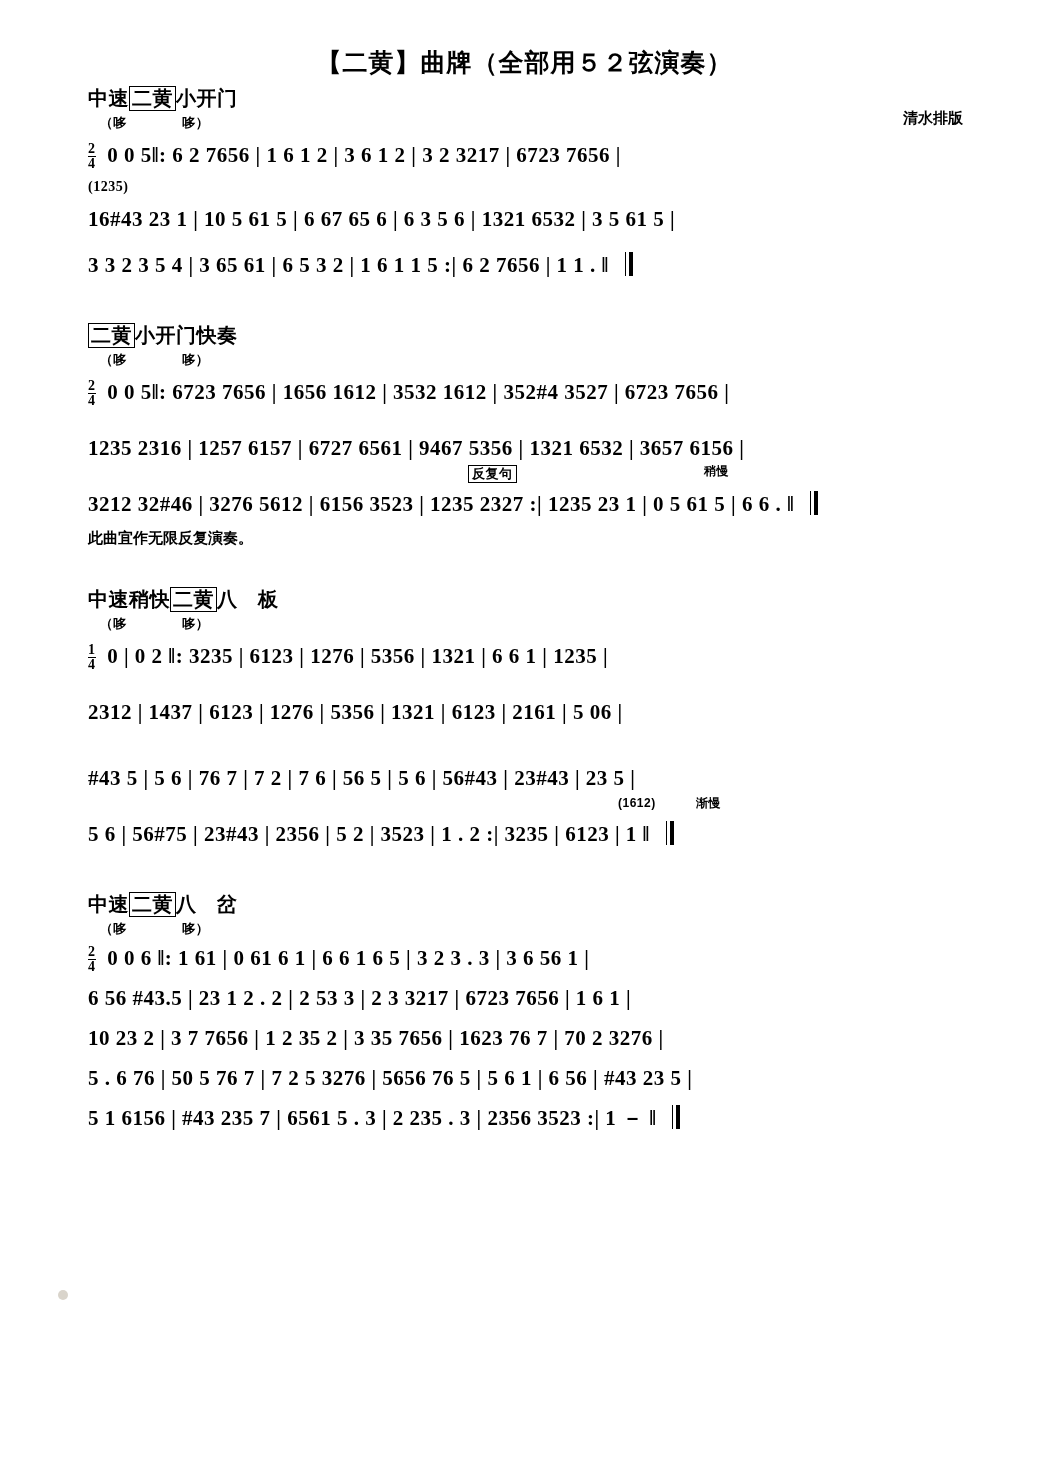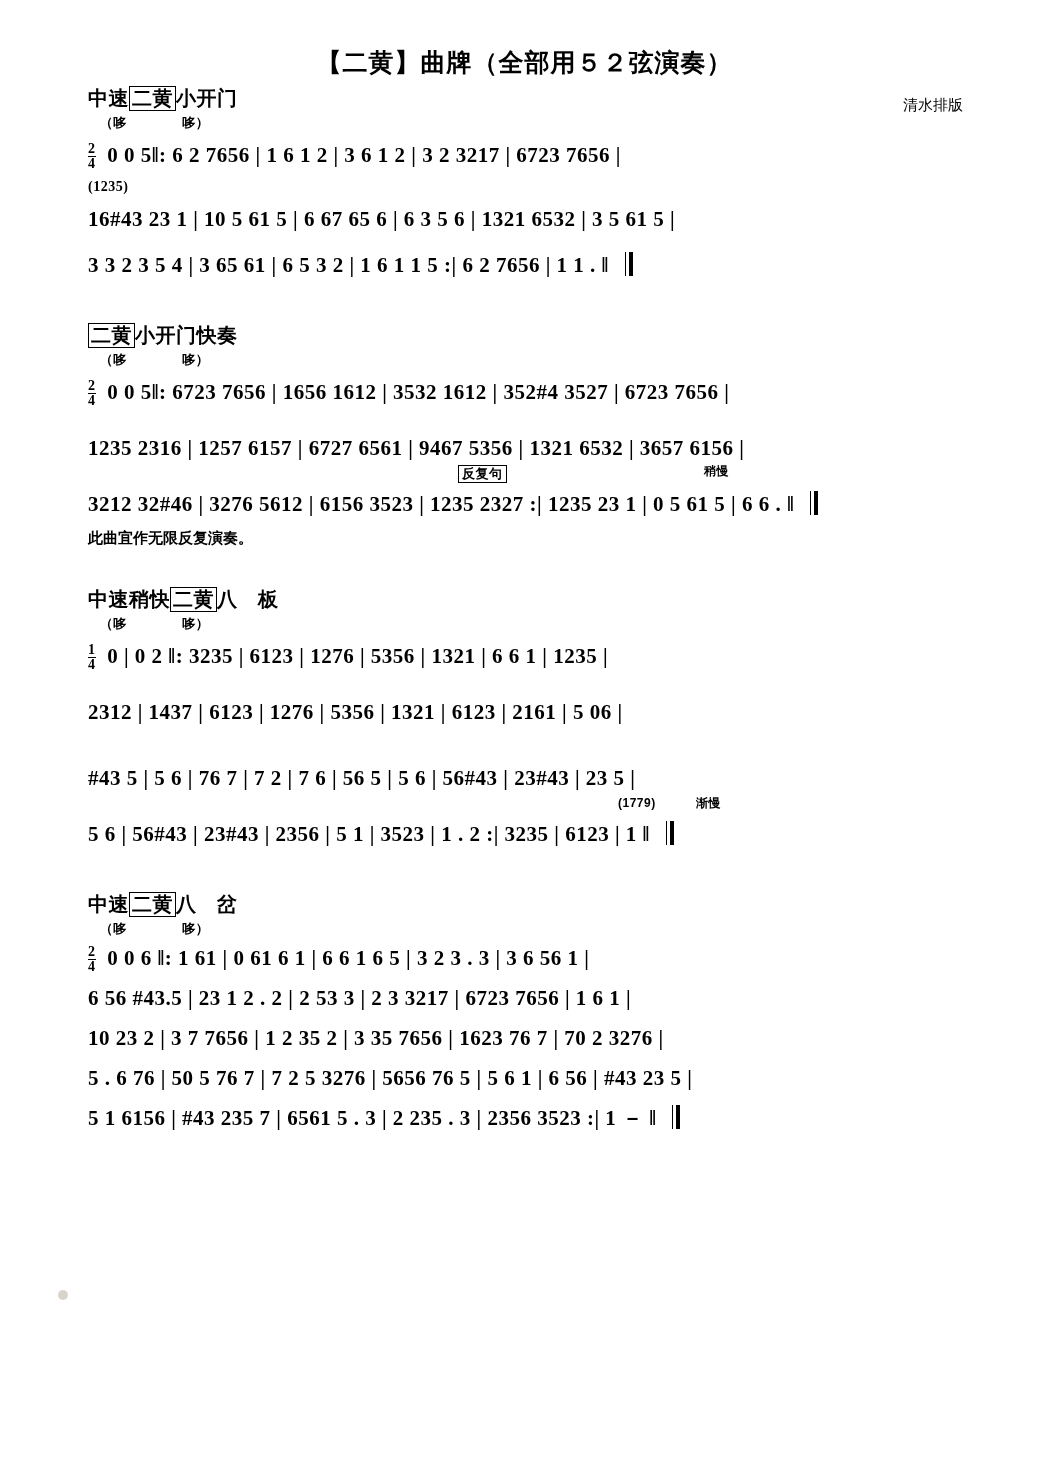--- a/index.html
+++ b/index.html
@@ -26,24 +26,24 @@
     text-align: center;
     font-size: 25px;
     font-weight: bold;
     letter-spacing: 1px;
     padding-top: 46px;
     font-family: "Liberation Sans", "DejaVu Sans", sans-serif;
   }
   .byline {
     position: absolute;
     right: 86px;
-    top: 96px;
+    top: 109px;
     font-size: 15px;
     font-family: "Liberation Sans", "DejaVu Sans", sans-serif;
-    font-weight: normal;
+    font-weight: bold;
   }
   .section-head {
     font-size: 20px;
     font-weight: bold;
     font-family: "Liberation Sans", "DejaVu Sans", sans-serif;
     margin: 0 0 2px 88px;
     letter-spacing: 0.5px;
   }
   .section-head .boxed {
     border: 1.4px solid #000;
@@ -176,21 +176,21 @@
 
   <div class="spacer-sm"></div>
 
   <div class="note-line">
     <span>1235 2316 | 1257 6157 | 6727 6561 | 9467 5356 | 1321 6532 | 3657 6156 |</span>
   </div>
 
   <div class="spacer-sm"></div>
 
   <div class="note-line overline-group">
-    <span class="repeat-label" style="left:370px;top:-16px;">反复句</span>
+    <span class="repeat-label" style="left:380px;top:-16px;">反复句</span>
     <span class="tiny-above" style="left:616px;top:-16px;">稍慢</span>
     <span>3212 32#46 | 3276 5612 | 6156 3523 | 1235 2327 :| 1235 23  1 | 0  5 61 5 | 6 6 .  ‖</span>
     <span class="end-bar"><i></i><i class="thick"></i></span>
   </div>
 
   <div class="note-caption">此曲宜作无限反复演奏。</div>
 
   <div class="spacer-lg"></div>
 
   <div class="section-head">
@@ -220,23 +220,23 @@
 
   <div class="spacer-sm"></div>
 
   <div class="note-line">
     <span>#43 5 | 5   6 | 76 7 | 7   2 | 7   6 | 56 5 | 5   6 | 56#43 | 23#43 | 23  5 |</span>
   </div>
 
   <div class="spacer-sm"></div>
 
   <div class="note-line overline-group">
-    <span class="tiny-above" style="left:530px;top:-14px;">(1779)</span>
+    <span class="tiny-above" style="left:530px;top:-14px;">(1612)</span>
     <span class="tiny-above" style="left:608px;top:-14px;">渐慢</span>
-    <span>5   6 | 56#43 | 23#43 | 2356 | 5  1 | 3523 | 1 .  2 :| 3235 | 6123 | 1  ‖</span>
+    <span>5   6 | 56#75 | 23#43 | 2356 | 5  2 | 3523 | 1 .  2 :| 3235 | 6123 | 1  ‖</span>
     <span class="end-bar"><i></i><i class="thick"></i></span>
   </div>
 
   <div class="spacer-lg"></div>
 
   <div class="section-head">
     <span>中速</span><span class="boxed">二黄</span><span>八　岔</span>
   </div>
 
   <div class="note-line" style="height:18px;line-height:18px;font-size:13px;font-weight:bold;">

